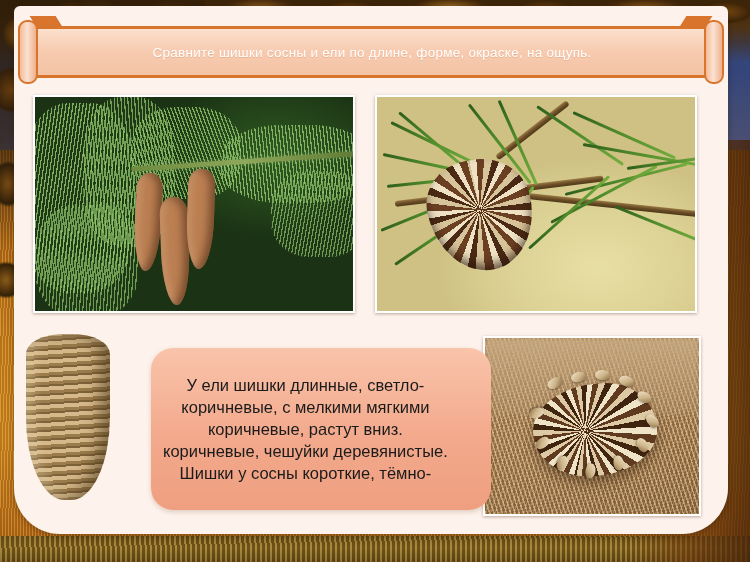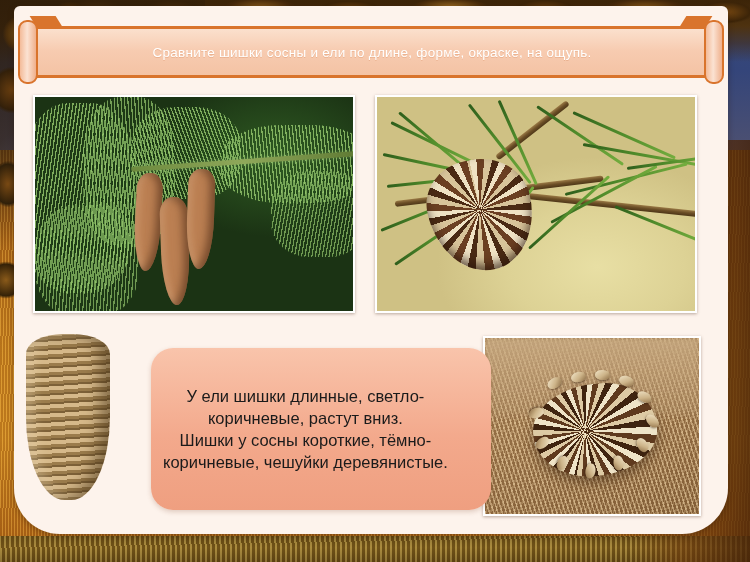--- a/index.html
+++ b/index.html
@@ -380,19 +380,20 @@
     <div class="cone-scale-tip" style="left:126px; top:120px; transform:rotate(84deg);"></div>
     <div class="cone-scale-tip" style="left:98px;  top:128px; transform:rotate(100deg);"></div>
     <div class="cone-scale-tip" style="left:70px;  top:120px; transform:rotate(118deg);"></div>
     <div class="cone-scale-tip" style="left:50px;  top:100px; transform:rotate(140deg);"></div>
     <div class="cone-scale-tip" style="left:44px;  top:70px;  transform:rotate(160deg);"></div>
   </div>
 
   <div class="bubble">
     <div class="bubble-text">
       <span class="l">У ели шишки длинные, светло-</span>
+      <span class="l">коричневые, с мелкими мягкими</span>
       <span class="l">коричневые, растут вниз.</span>
+      <span class="l">коричневые, чешуйки деревянистые.</span>
       <span class="l">Шишки у сосны короткие, тёмно-</span>
-      <span class="l">коричневые, чешуйки деревянистые.</span>
     </div>
   </div>
 
 </div>
 
 </body></html>

